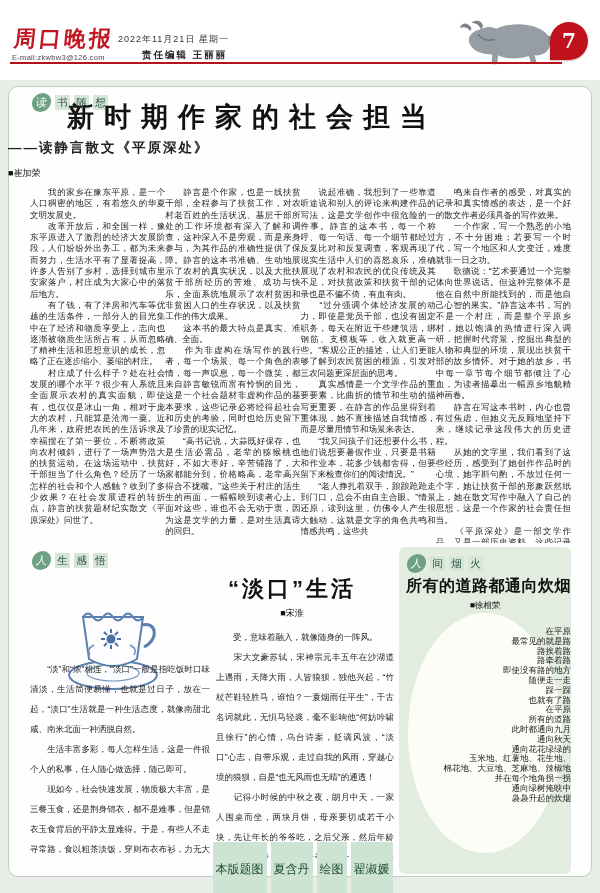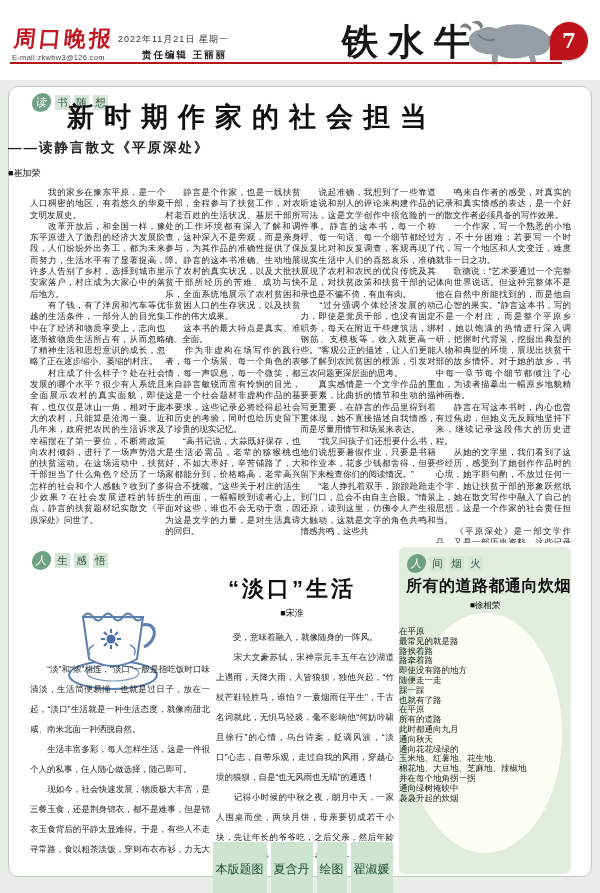--- a/index.html
+++ b/index.html
@@ -62,33 +62,32 @@
   
   .poem-panel{left:399px;top:547px;width:172px;height:327px;background:#e2ecdf;
               border-radius:6px;}
   .poem-badge{position:absolute;left:8px;top:7px;}
   .poem-title{position:absolute;left:0;top:29px;width:172px;text-align:right;
               font-size:16px;font-weight:bold;letter-spacing:.5px;color:#111;}
   .poem-author{position:absolute;left:0;top:53px;width:172px;text-align:center;
                font-size:8.5px;color:#111;}
   .poem-oval{position:absolute;left:9px;top:66px;width:154px;height:240px;
              background:#fdfdf8;border-radius:50%;}
-  .poem-lines{position:absolute;left:0;top:80px;width:172px;text-align:left;
+  .poem-lines{position:absolute;left:0;top:80px;width:172px;text-align:right;
               font-family:"DejaVu Serif",serif;color:#222;}
   .poem-lines div{font-size:8.5px;line-height:9.8px;}
 </style>
 </head>
 <body>
 
 <div class="abs header">
   <div class="abs logo">周口晚报</div>
   <div class="abs email">E-mail:zkwbw3@126.com</div>
   <div class="abs dateline">2022年11月21日 星期一</div>
   <div class="abs editorline">责任编辑 王丽丽</div>
-  <div class="abs banner">铁水牛</div>
   <div class="abs bull">
     <svg width="100" height="48" viewBox="0 0 120 58">
       <path d="M16 12 C10 4 4 6 2 12 C8 10 12 12 14 16 Z" fill="#7b828a"></path>
       <path d="M30 10 C28 2 20 2 16 6 C22 6 26 9 27 14 Z" fill="#7b828a"></path>
       <path d="M14 32 C10 24 16 16 26 14 C32 10 40 10 46 13 C60 6 82 6 96 12 C108 17 114 26 110 36 C107 43 98 46 92 45 L95 55 L88 55 L85 46 C74 50 58 50 48 45 L47 56 L40 56 L41 44 C30 44 19 41 14 32 Z" fill="#969da5"></path>
       <path d="M108 22 C114 20 118 24 116 30 C114 35 110 34 108 31 Z" fill="#8a9199"></path>
       <path d="M24 20 C28 26 36 28 44 26" stroke="#6d747c" stroke-width="2" fill="none"></path>
     </svg>
   </div>
   <div class="abs redline"></div>

